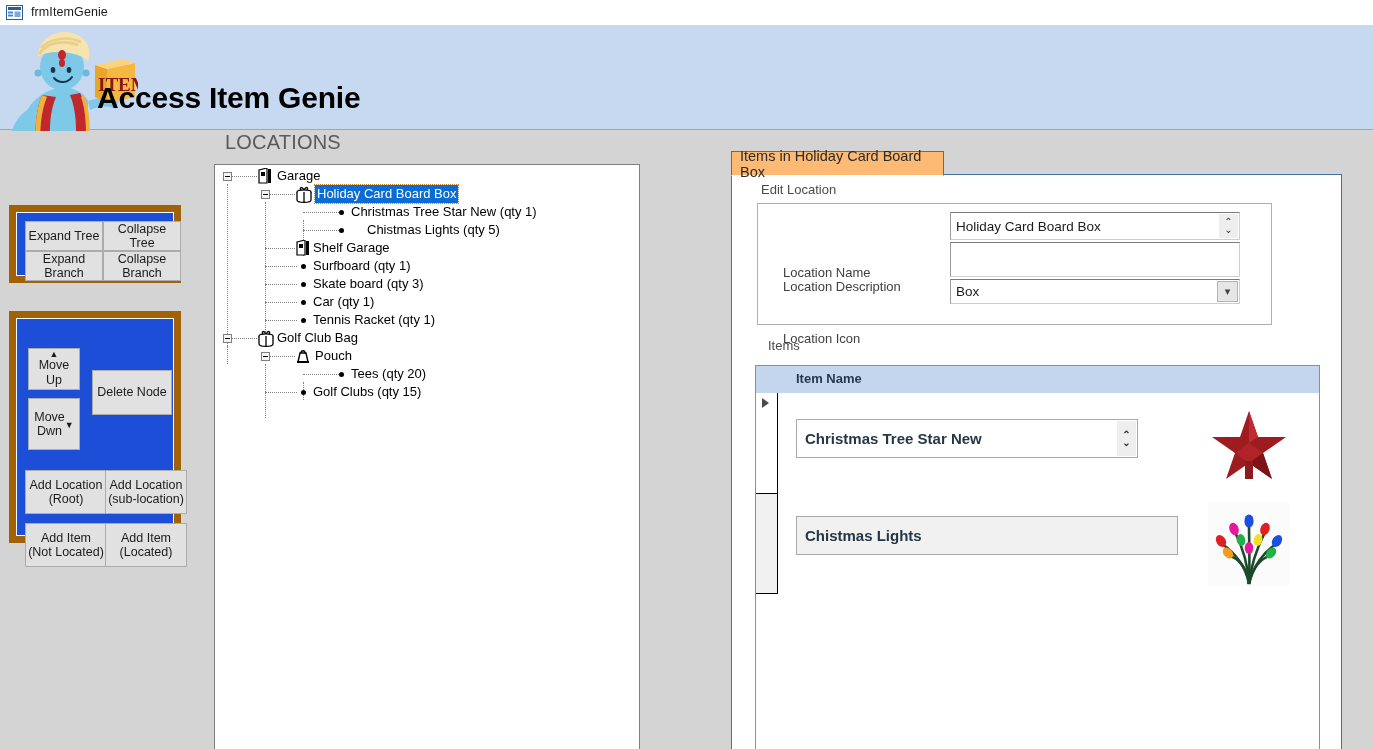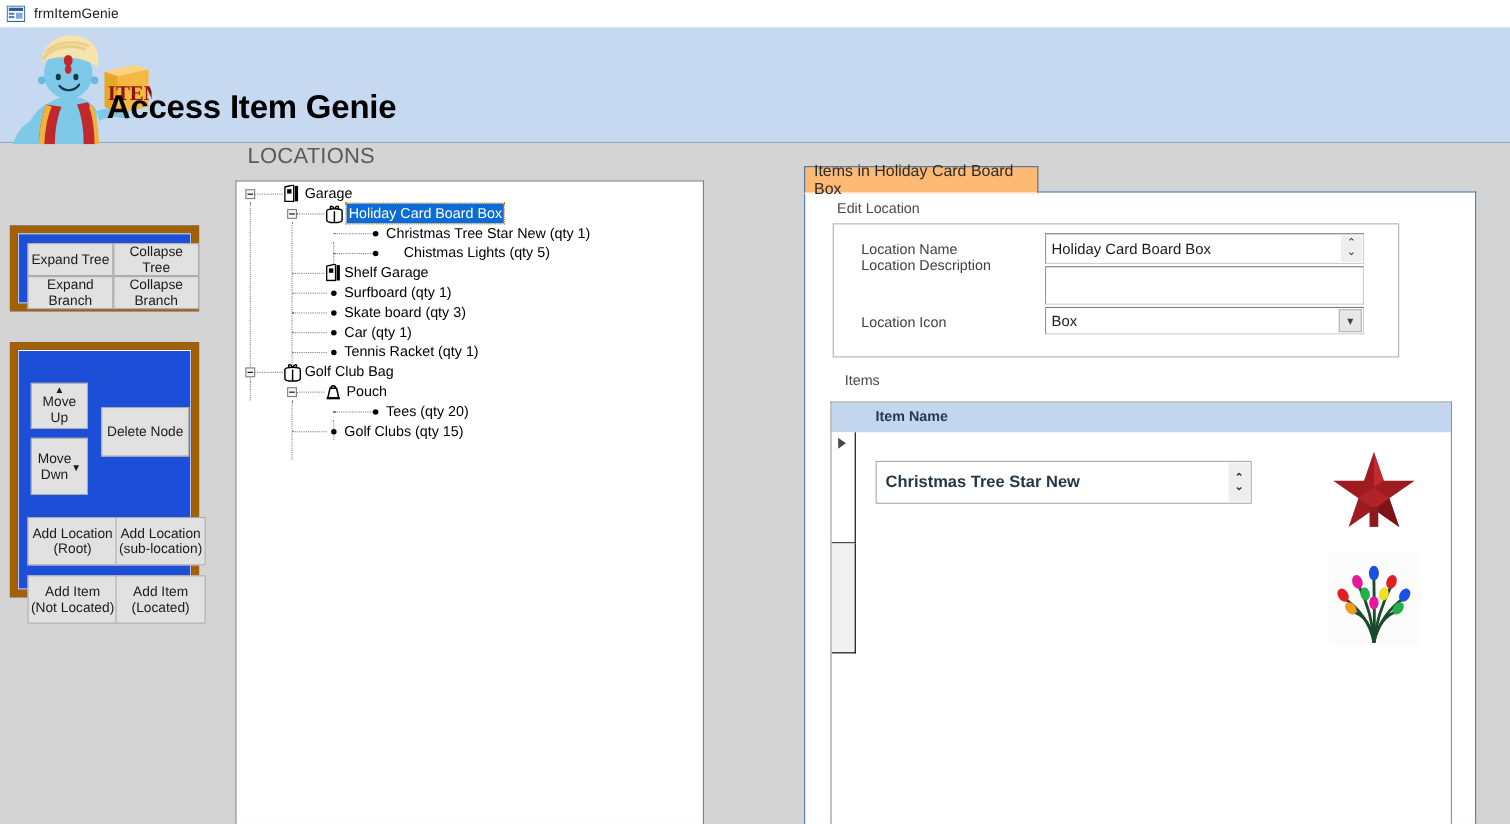--- a/index.html
+++ b/index.html
@@ -131,21 +131,21 @@
     position: absolute; font-size: 13px; color: #4a4a4a;
   }
   #lbl-editloc { left: 761px; top: 182px; }
   #lbl-items   { left: 768px; top: 338px; }
 
   #editbox {
     position: absolute; left: 757px; top: 203px; width: 515px; height: 122px;
     border: 1px solid #b0b0b0; background: #ffffff;
   }
   .flabel {
-    position: absolute; font-size: 13px; color: #404040;
+    position: absolute; font-size: 13px; color: #404040; margin-top: 46px;
   }
   .ftext {
     position: absolute; background: #ffffff;
     border: 1px solid #cfcfcf; border-top: 1px solid #7a7a7a;
     border-left: 1px solid #9a9a9a;
     font-size: 13.5px; color: #1b1b1b;
     display: flex; align-items: center; padding-left: 5px;
   }
   .spin {
     position: absolute; right: 1px; top: 1px; width: 19px; bottom: 1px;
@@ -492,20 +492,23 @@
         <polygon points="41,8 50,34 41,40" fill="#c02a30"></polygon>
         <polygon points="41,60 64,76 55,50" fill="#7d1317"></polygon>
         <polygon points="41,40 55,50 41,60 27,50" fill="#b02328"></polygon>
         <rect x="37" y="58" width="8" height="18" fill="#8d1a1e"></rect>
       </svg>
     </span>
   </div>
 
   <div class="sf-row alt" style="top:128px; height:100px;">
     <span class="selbar"></span>
+    <span class="itembox" style="left:40px; top:22px; width:382px; height:39px;">
+      <span>Chistmas Lights</span>
+    </span>
     <span class="thumb" style="left:452px; top:8px; width:82px; height:84px;">
       <svg width="82" height="84" viewBox="0 0 82 84">
         <rect width="82" height="84" fill="#fbfbfb"></rect>
         <g stroke="#1c4a2a" stroke-width="2.6" fill="none">
           <path d="M41 82 C 38 64, 26 50, 14 42"></path>
           <path d="M41 82 C 40 62, 34 44, 27 30"></path>
           <path d="M41 82 C 42 60, 41 38, 41 22"></path>
           <path d="M41 82 C 43 62, 50 44, 57 30"></path>
           <path d="M41 82 C 45 64, 56 50, 68 42"></path>
           <path d="M41 82 C 39 66, 31 56, 21 54"></path>

